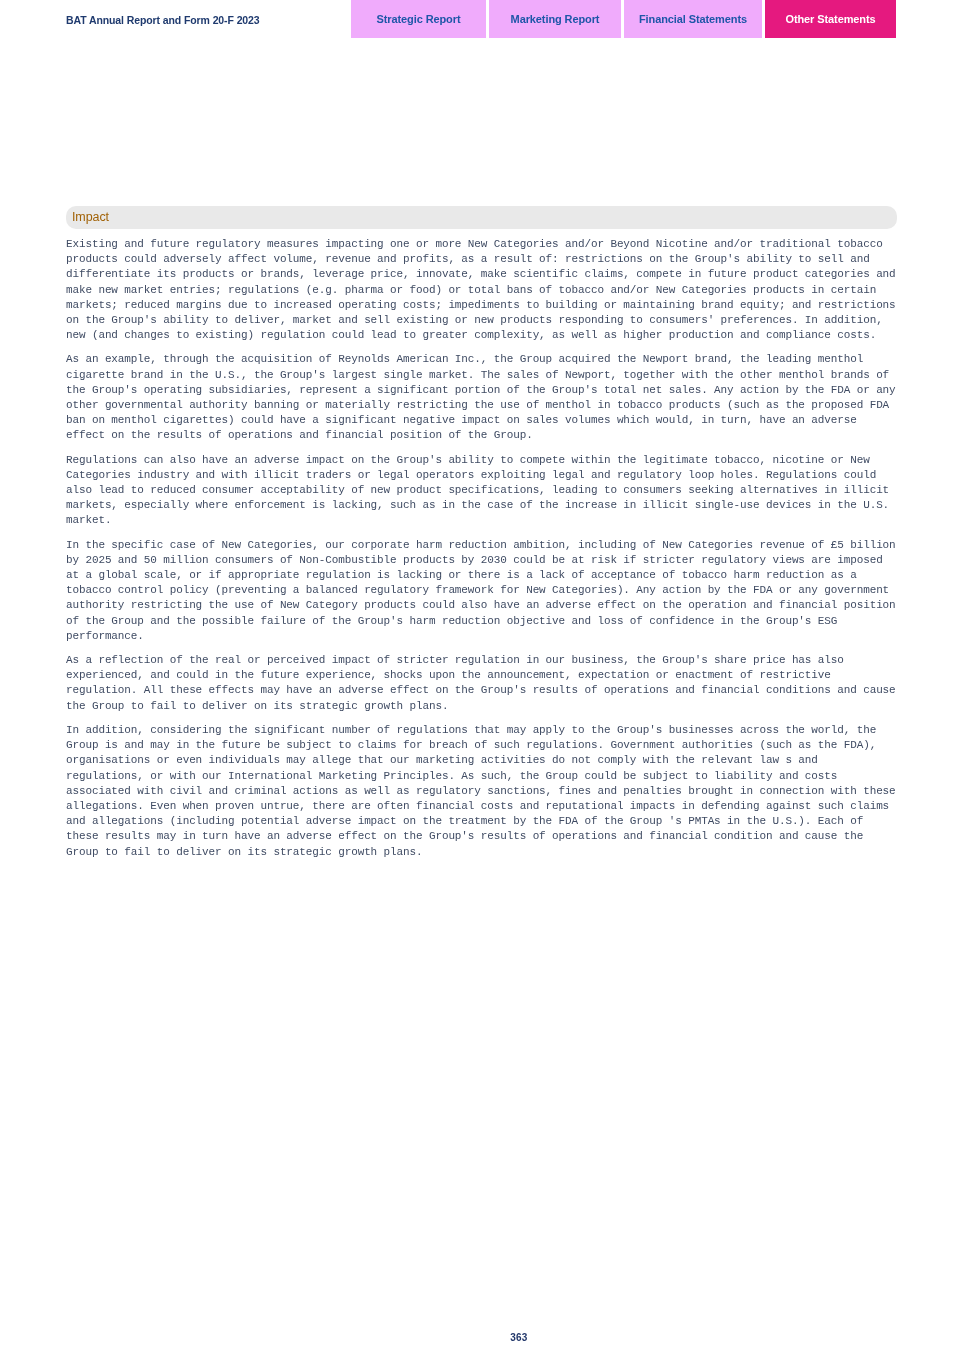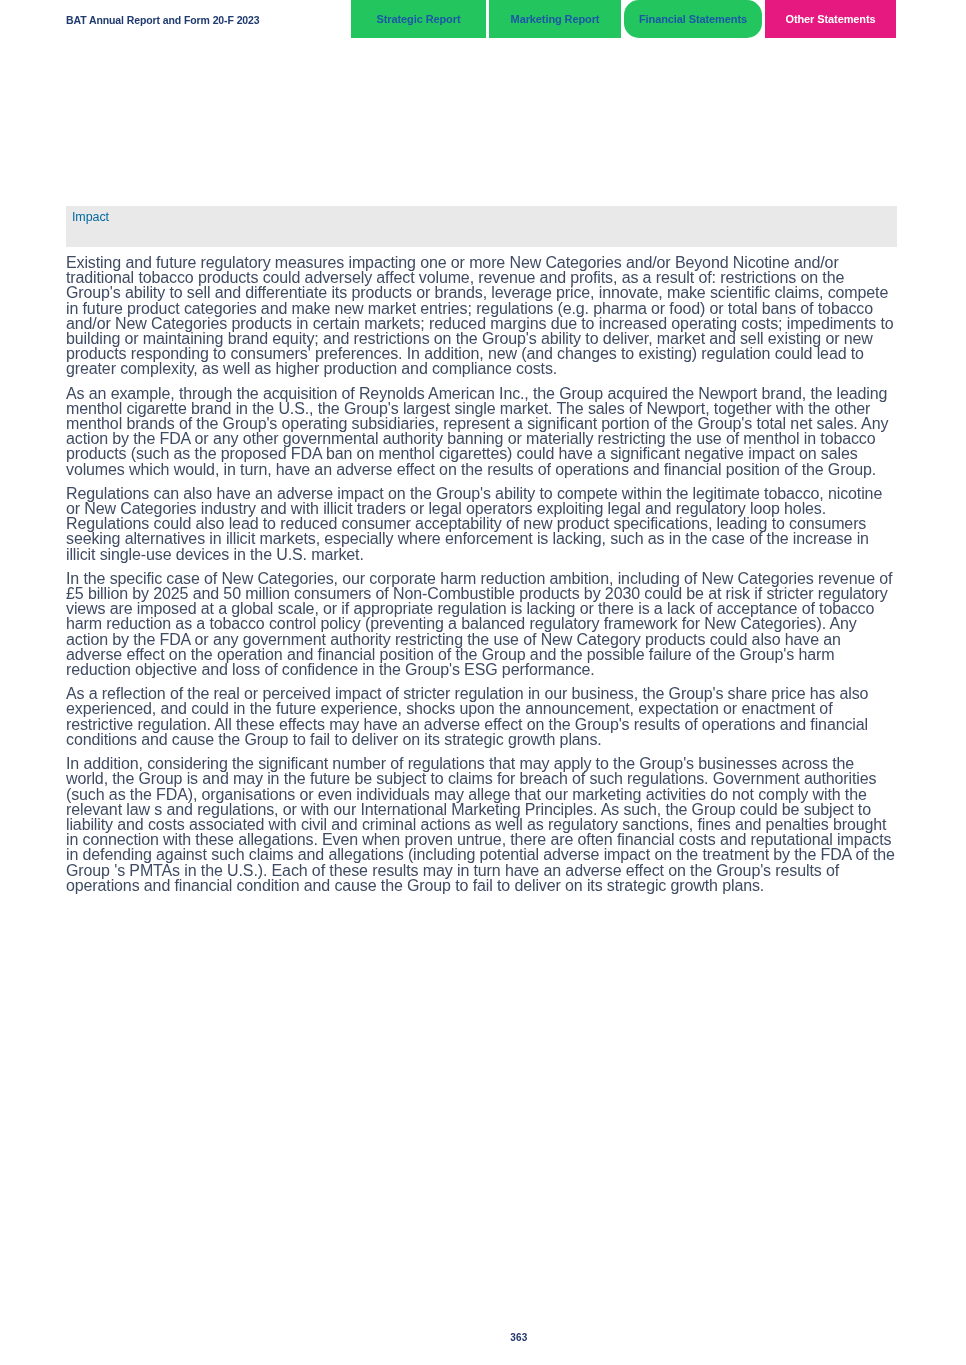--- a/index.html
+++ b/index.html
@@ -37,59 +37,61 @@
   }
   .tab {
     position: absolute;
     top: 0;
     height: 38px;
     line-height: 38px;
     text-align: center;
     font-size: 11px;
     font-weight: bold;
     letter-spacing: -0.1px;
-    background: #22c55e;
+    background: #f0abfc;
     color: #1e56a8;
     white-space: nowrap;
     box-sizing: border-box;
   }
   .tab.active {
     background: #e5197f;
     color: #ffffff;
   }
   .tab-1 { left: 351px; width: 135px; }
   .tab-2 { left: 489px; width: 132px; }
-  .tab-3 { left: 624px; width: 138px; border-radius: 15px; }
+  .tab-3 { left: 624px; width: 138px; }
   .tab-4 { left: 765px; width: 131px; }
 
   
   .content {
     position: absolute;
     left: 66px;
     top: 206px;
     width: 831px;
   }
   .section-head {
     background: #e9e9e9;
-    height: 41px;
+    height: 23px;
     line-height: 23px;
     padding: 0 0 0 6px;
     box-sizing: border-box;
     font-size: 12.5px;
-    color: #0369a1;
+    color: #a16207;
     letter-spacing: -0.1px;
     margin-bottom: 8px;
+    border-radius: 10px;
   }
   p.body {
     margin: 0 0 9px 0;
-    font-size: 16px;
+    font-size: 11px;
     line-height: 15.2px;
     letter-spacing: -0.12px;
     color: #3f4b63;
     text-align: left;
+    font-family: Liberation Mono, monospace;
   }
   p.body:last-child { margin-bottom: 0; }
 
   
   .page-number {
     position: absolute;
     left: 0;
     top: 1332px;
     width: 966px;
     text-align: center;

